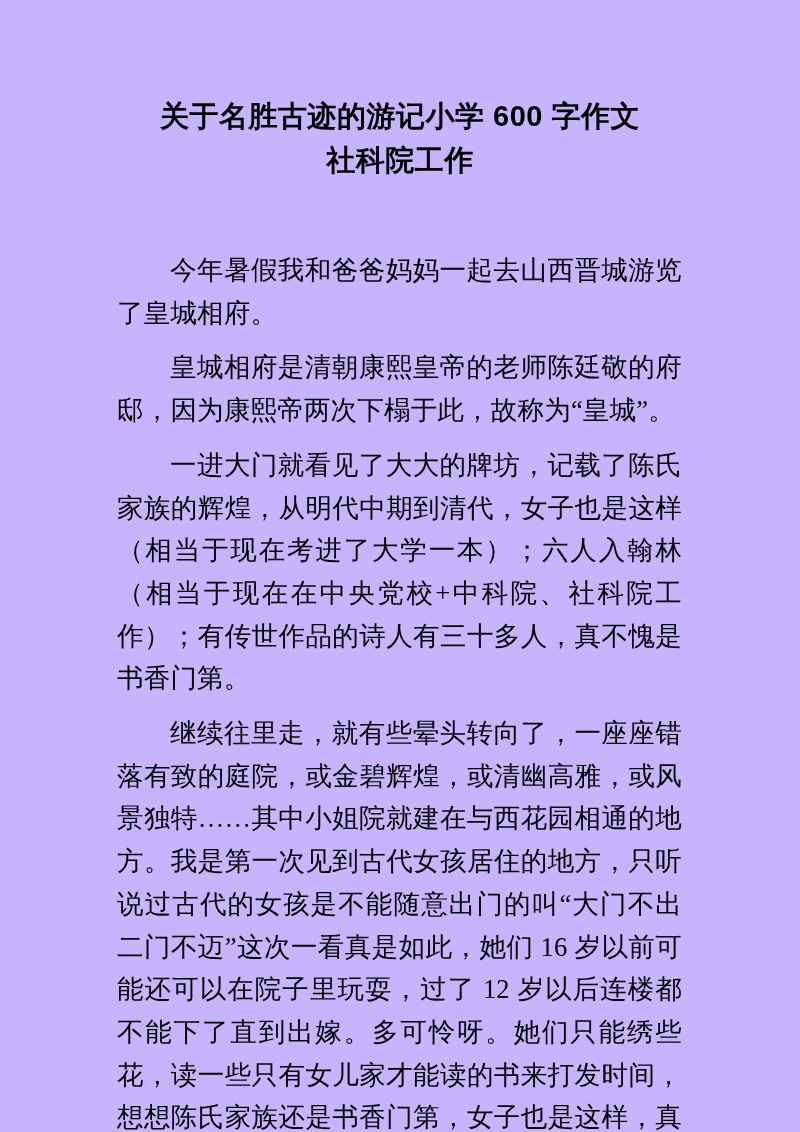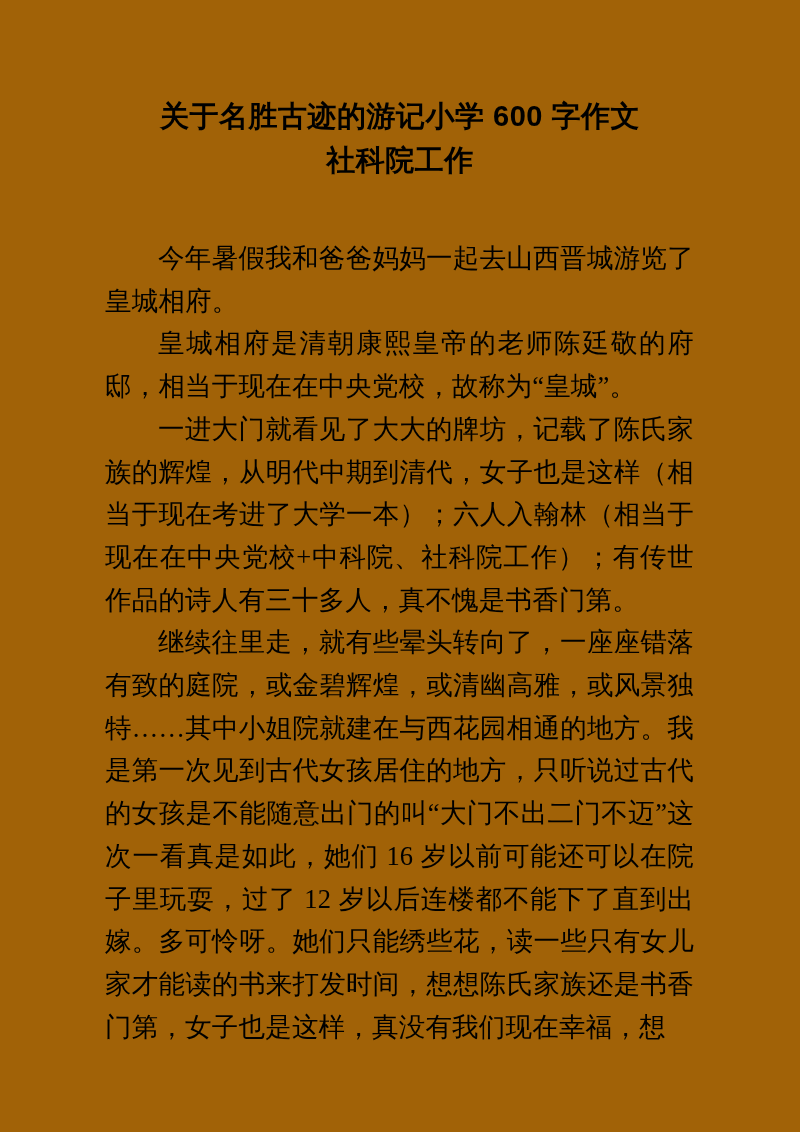--- a/index.html
+++ b/index.html
@@ -5,21 +5,21 @@
   html, body {
     margin: 0;
     padding: 0;
     background: #ffffff;
   }
 
   .page {
     position: relative;
     width: 800px;
     height: 1132px;
-    background: #a16207;
+    background: #c4b5fd;
     overflow: hidden;
     box-sizing: border-box;
   }
 
   .doc-title {
     position: absolute;
     left: 100px;
     top: 94px;
     width: 600px;
     text-align: center;
@@ -37,21 +37,21 @@
   }
 
   .body-block {
     position: absolute;
     left: 105px;
     top: 237px;
     width: 589px;
   }
 
   .para {
-    margin: 0;
+    margin: 12px;
     font-family: "Liberation Serif", "DejaVu Serif", serif;
     font-size: 26.5px;
     line-height: 42.7px;
     color: #000000;
     text-align: justify;
     text-justify: inter-ideograph;
     text-indent: 2em;
     letter-spacing: 0.2px;
     word-break: break-all;
   }
@@ -61,18 +61,18 @@
 
 <div class="page">
 
   <div class="doc-title">
     <span class="title-line">关于名胜古迹的游记小学 600 字作文</span>
     <span class="title-line">社科院工作</span>
   </div>
 
   <div class="body-block">
     <p class="para">今年暑假我和爸爸妈妈一起去山西晋城游览了皇城相府。</p>
-    <p class="para">皇城相府是清朝康熙皇帝的老师陈廷敬的府邸，相当于现在在中央党校，故称为“皇城”。</p>
+    <p class="para">皇城相府是清朝康熙皇帝的老师陈廷敬的府邸，因为康熙帝两次下榻于此，故称为“皇城”。</p>
     <p class="para">一进大门就看见了大大的牌坊，记载了陈氏家族的辉煌，从明代中期到清代，女子也是这样（相当于现在考进了大学一本）；六人入翰林（相当于现在在中央党校+中科院、社科院工作）；有传世作品的诗人有三十多人，真不愧是书香门第。</p>
     <p class="para">继续往里走，就有些晕头转向了，一座座错落有致的庭院，或金碧辉煌，或清幽高雅，或风景独特……其中小姐院就建在与西花园相通的地方。我是第一次见到古代女孩居住的地方，只听说过古代的女孩是不能随意出门的叫“大门不出二门不迈”这次一看真是如此，她们 16 岁以前可能还可以在院子里玩耍，过了 12 岁以后连楼都不能下了直到出嫁。多可怜呀。她们只能绣些花，读一些只有女儿家才能读的书来打发时间，想想陈氏家族还是书香门第，女子也是这样，真没有我们现在幸福，想</p>
   </div>
 
 </div>
 
 </body></html>

